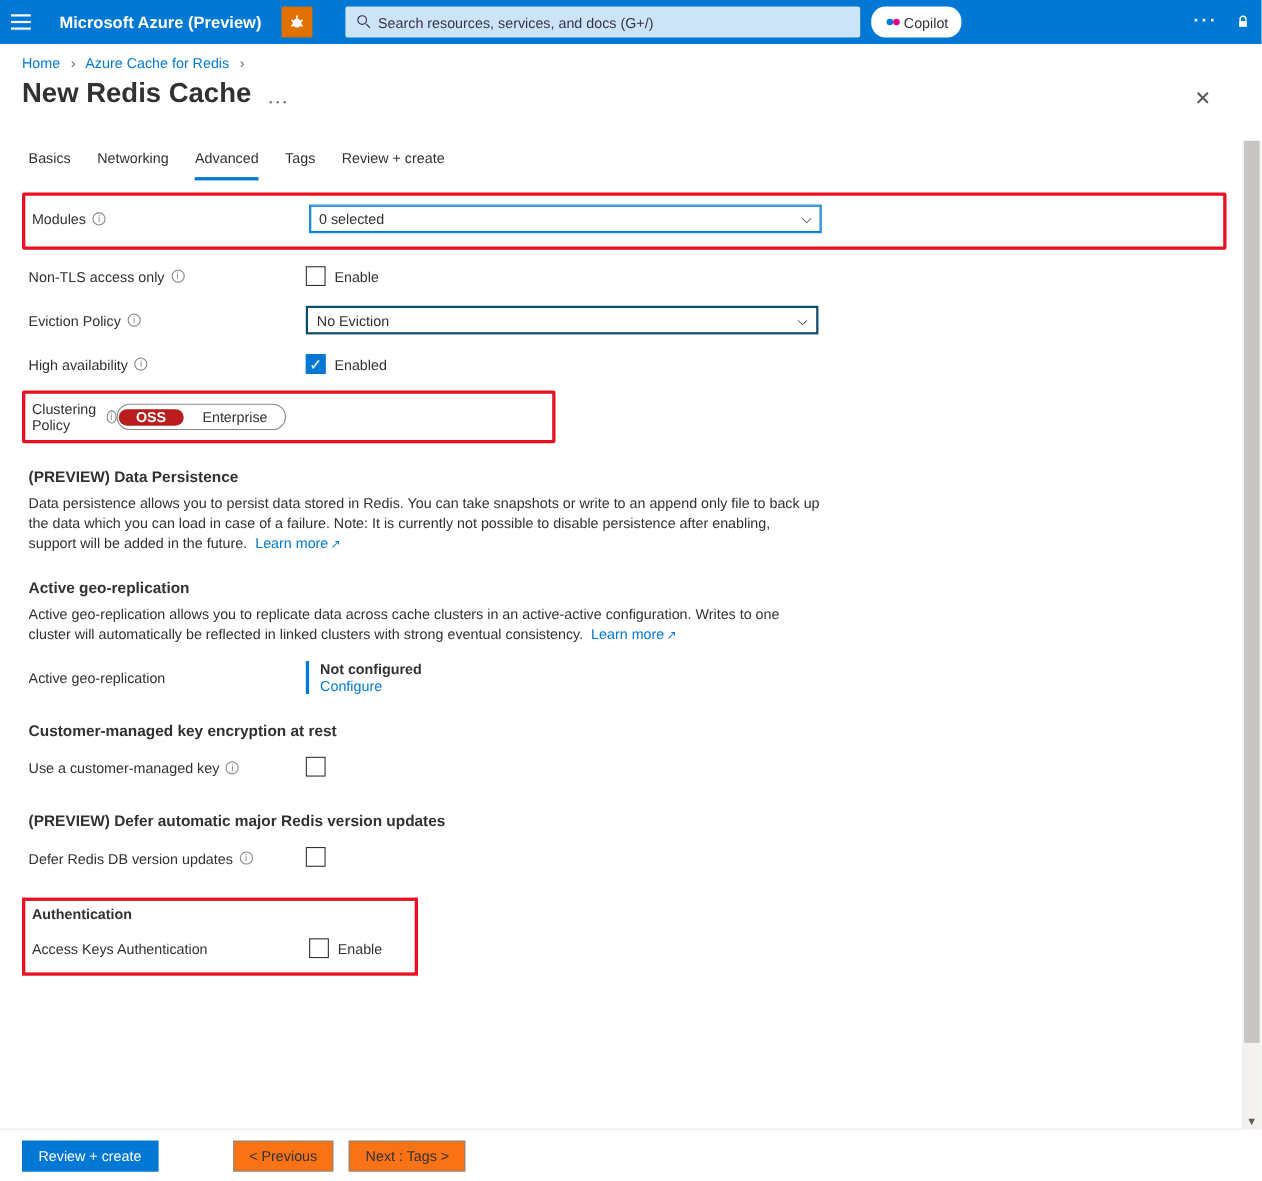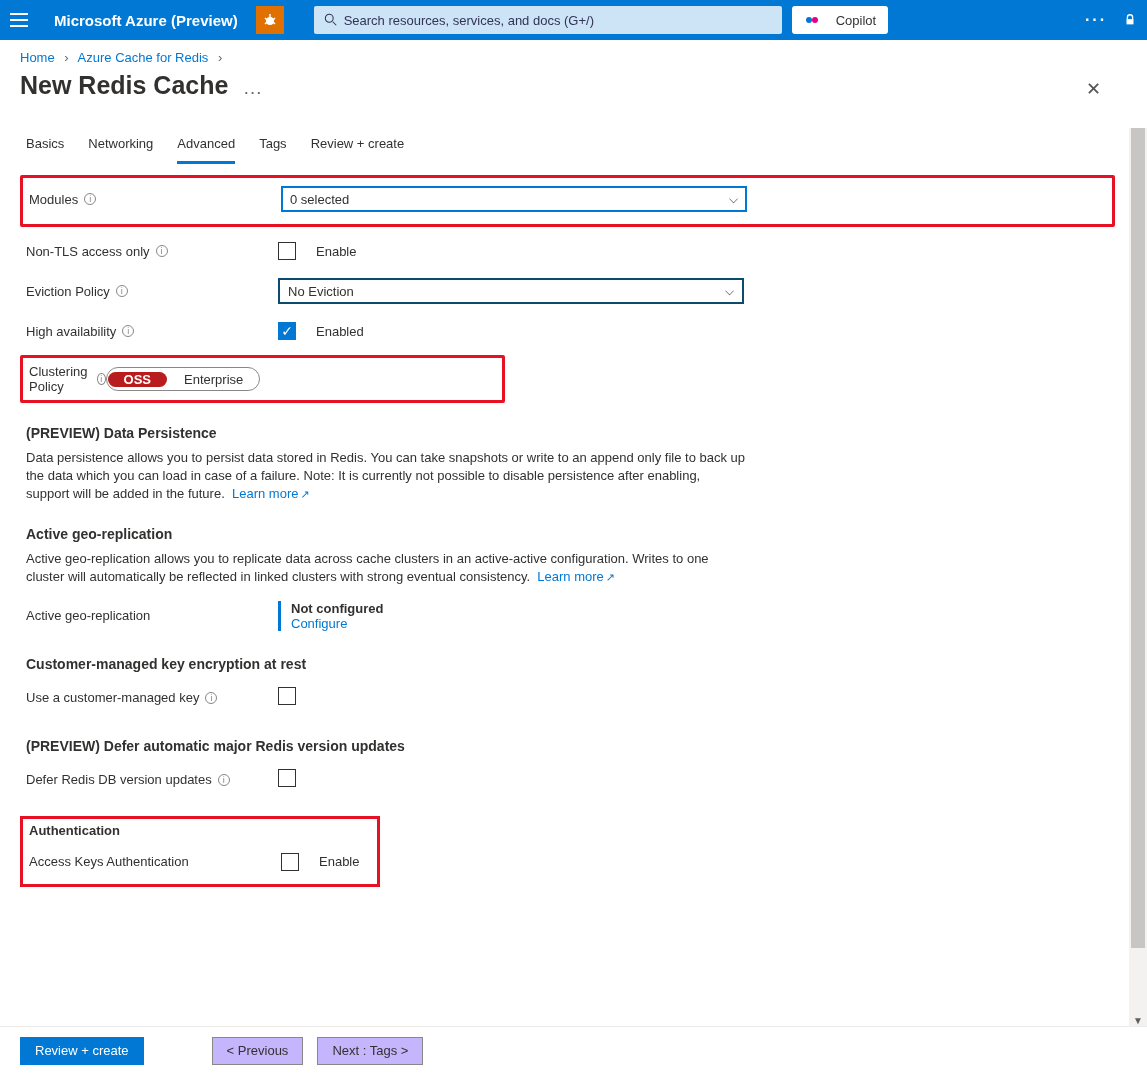--- a/index.html
+++ b/index.html
@@ -6,21 +6,21 @@
 body { background: #fff; font-size: 13px; color: #323130; width: 1147px; height: 1074px; overflow: hidden; position: relative; }
 
 
 .az-header { background: #0078d4; height: 40px; display: flex; align-items: center; color: #fff; padding: 0 10px; }
 .hamburger { width: 24px; height: 24px; margin-right: 20px; cursor: pointer; display:flex; flex-direction:column; justify-content:center; gap:4px;}
 .hamburger span{height:2px;background:#fff;width:18px;}
 .brand { font-size: 15px; font-weight: 600; margin-right: 18px; }
 .bug-icon { width: 28px; height: 28px; background: #e07100; display: flex; align-items: center; justify-content: center; margin-right: 30px; font-size:16px;}
 .search-box { background: #cce4f6; height: 28px; width: 468px; display: flex; align-items: center; padding: 0 10px; color: #335; border-radius:2px;}
 .search-box svg { margin-right: 6px; }
-.copilot-btn { background: #fff; color: #333; height: 28px; padding: 0 12px; margin-left: 10px; border-radius: 3px; display: flex; align-items: center; gap:16px; font-size:13px;}
+.copilot-btn { background: #fff; color: #333; height: 28px; padding: 0 12px; margin-left: 10px; border-radius: 13px; display: flex; align-items: center; gap:2px; font-size:13px;}
 .hdr-right { margin-left: auto; display: flex; align-items: center; gap: 16px; }
 .more-dots{letter-spacing:2px; font-size:16px; font-weight:bold;}
 
 
 .crumbs { padding: 10px 20px 2px 20px; font-size: 13px; }
 .crumbs a { color: #0078d4; text-decoration: none; }
 .crumbs .sep { color: #666; margin: 0 6px; }
 
 
 .title-row { display: flex; align-items: flex-end; padding: 4px 20px 10px 20px; }
@@ -54,21 +54,21 @@
 
 
 .hl{border:3px solid #e81123; border-radius:2px;}
 .hl-modules{padding:3px 6px; margin:-3px -6px 6px -6px;}
 .hl-cluster{padding:3px 6px; margin:6px -6px 0 -6px; width:485px;}
 .hl-auth{border:3px solid #e81123; padding:4px 6px; margin:-4px -6px; width:360px;}
 
 
 .chk { width: 18px; height: 18px; border: 1px solid #323130; display: inline-flex; align-items:center; justify-content:center; background:#fff;}
 .chk.checked{background:#0078d4;border-color:#0078d4;color:#fff;font-size:14px;}
-.chk-row{display:flex;align-items:center;gap:20px;}
+.chk-row{display:flex;align-items:center;gap:8px;}
 
 
 .radio{width:18px;height:18px;border:1px solid #323130;border-radius:50%;display:inline-flex;align-items:center;justify-content:center;}
 .radio.sel{border:1px solid #0078d4;}
 .radio.sel::after{content:"";width:10px;height:10px;border-radius:50%;background:#0078d4;}
 .radio-row{display:flex;align-items:center;gap:8px;margin-bottom:6px;}
 
 
 .pill{border:1px solid #8a8886; border-radius:14px; height:24px; display:inline-flex; align-items:center; overflow:hidden;}
 .pill span{padding:0 16px; font-size:13px;}
@@ -79,21 +79,21 @@
 .section-p{color:#323130;line-height:1.4; max-width:720px;}
 .link{color:#0078d4; cursor:pointer;}
 .link .ext{font-size:11px;margin-left:2px;}
 
 
 .accent-row{display:flex;}
 .accent-bar{width:3px;background:#0078d4;margin-right:10px;}
 
 
 .footer{position:absolute;bottom:0;left:0;right:0;height:48px;border-top:1px solid #edebe9;background:#fff;display:flex;align-items:center;padding:0 20px;gap:14px;}
-.btn{height:28px;padding:0 14px;border:1px solid #8a8886;background:#c4b5fd;display:flex;align-items:center;cursor:pointer;font-size:13px;}
+.btn{height:28px;padding:0 14px;border:1px solid #8a8886;background:#f97316;display:flex;align-items:center;cursor:pointer;font-size:13px;}
 .btn.primary{background:#0078d4;color:#fff;border-color:#0078d4;}
 </style>
 </head>
 <body>
 
 <div class="az-header">
   <div class="hamburger">
       <span></span>
       <span></span>
       <span></span>

